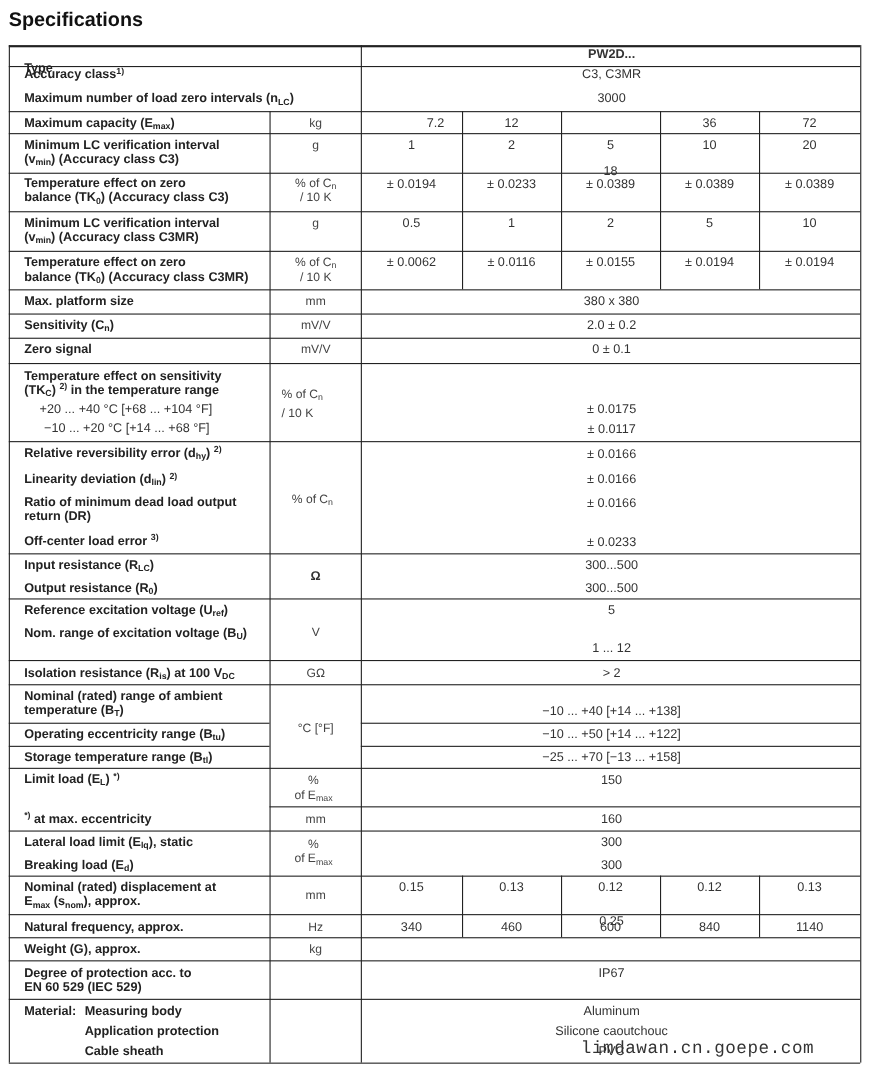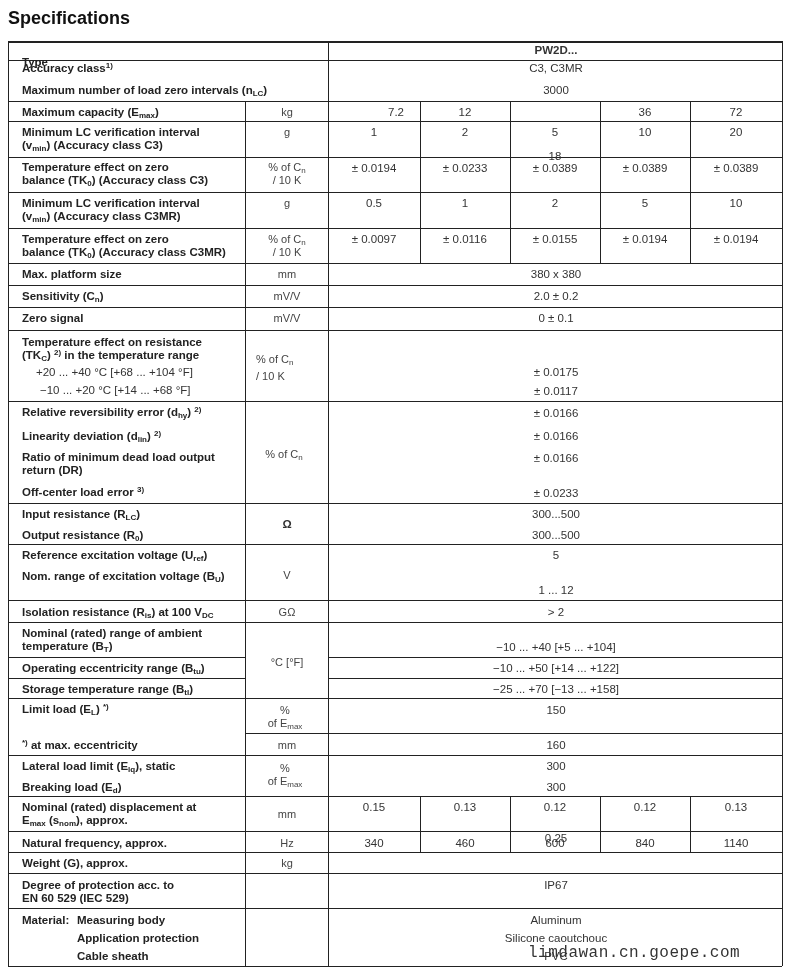--- a/index.html
+++ b/index.html
@@ -102,39 +102,39 @@
 <div class="t b" style="left:22px;top:197px"><span>Minimum LC verification interval</span><br><span>(v</span><sub>min</sub><span>) (Accuracy class C3MR)</span></div>
 <div class="t c u" style="left:287px;top:197px">g</div>
 <div class="t c" style="left: 374px; top: 197px;">0.5</div>
 <div class="t c" style="left: 465px; top: 197px;">1</div>
 <div class="t c" style="left: 555px; top: 197px;">2</div>
 <div class="t c" style="left: 645px; top: 197px;">5</div>
 <div class="t c" style="left: 736px; top: 197px;">10</div>
 
 <div class="t b" style="left:22px;top:233px"><span>Temperature effect on zero</span><br><span>balance (TK</span><sub>0</sub><span>) (Accuracy class C3MR)</span></div>
 <div class="t c u" style="left:287px;top:233px"><span>% of C</span><sub>n</sub><br><span>/ 10 K</span></div>
-<div class="t c" style="left: 374px; top: 233px;">± 0.0097</div>
+<div class="t c" style="left: 374px; top: 233px;">± 0.0062</div>
 <div class="t c" style="left: 465px; top: 233px;">± 0.0116</div>
 <div class="t c" style="left: 555px; top: 233px;">± 0.0155</div>
 <div class="t c" style="left: 645px; top: 233px;">± 0.0194</div>
 <div class="t c" style="left: 736px; top: 233px;">± 0.0194</div>
 
 <div class="t b" style="left:22px;top:268px">Max. platform size</div>
 <div class="t c u" style="left:287px;top:268px">mm</div>
 <div class="t c" style="left:556px;top:268px">380 x 380</div>
 
 <div class="t b" style="left:22px;top:290px"><span>Sensitivity (C</span><sub>n</sub><span>)</span></div>
 <div class="t c u" style="left:287px;top:290px">mV/V</div>
 <div class="t c" style="left:556px;top:290px">2.0 ± 0.2</div>
 
 <div class="t b" style="left:22px;top:312px">Zero signal</div>
 <div class="t c u" style="left:287px;top:312px">mV/V</div>
 <div class="t c" style="left:556px;top:312px">0 ± 0.1</div>
 
-<div class="t b" style="left:22px;top:336px"><span>Temperature effect on resistance</span><br><span>(TK</span><sub>C</sub><span>) </span><sup>2)</sup><span> in the temperature range</span></div>
+<div class="t b" style="left:22px;top:336px"><span>Temperature effect on sensitivity</span><br><span>(TK</span><sub>C</sub><span>) </span><sup>2)</sup><span> in the temperature range</span></div>
 <div class="t" style="left:36px;top:366px;color:#333">+20 ... +40 °C [+68 ... +104 °F]</div>
 <div class="t" style="left:40px;top:384px;color:#333">−10 ... +20 °C [+14 ... +68 °F]</div>
 <div class="t u" style="left:256px;top:351px;line-height:17px"><span>% of C</span><sub>n</sub><br><span>/ 10 K</span></div>
 <div class="t c" style="left:556px;top:366px">± 0.0175</div>
 <div class="t c" style="left:556px;top:385px">± 0.0117</div>
 
 <div class="t b" style="left:22px;top:406px"><span>Relative reversibility error (d</span><sub>hy</sub>) <sup>2)</sup></div>
 <div class="t b" style="left:22px;top:430px"><span>Linearity deviation (d</span><sub>lin</sub>) <sup>2)</sup></div>
 <div class="t b" style="left:22px;top:451px"><span>Ratio of minimum dead load output</span><br><span>return (DR)</span></div>
 <div class="t b" style="left:22px;top:486px"><span>Off-center load error </span><sup>3)</sup></div>
@@ -157,21 +157,21 @@
 <div class="t c" style="left:556px;top:584px">1 ... 12</div>
 
 <div class="t b" style="left:22px;top:606px"><span>Isolation resistance (R</span><sub>is</sub><span>) at 100 V</span><sub>DC</sub></div>
 <div class="t c u" style="left:287px;top:606px">GΩ</div>
 <div class="t c" style="left:556px;top:606px">&gt; 2</div>
 
 <div class="t b" style="left:22px;top:627px"><span>Nominal (rated) range of ambient</span><br><span>temperature (B</span><sub>T</sub>)</div>
 <div class="t b" style="left:22px;top:662px"><span>Operating eccentricity range (B</span><sub>tu</sub>)</div>
 <div class="t b" style="left:22px;top:683px"><span>Storage temperature range (B</span><sub>tl</sub>)</div>
 <div class="t c u" style="left:287px;top:656px">°C [°F]</div>
-<div class="t c" style="left:556px;top:641px">−10 ... +40 [+5 ... +104]</div>
+<div class="t c" style="left:556px;top:641px">−10 ... +40 [+14 ... +138]</div>
 <div class="t c" style="left:556px;top:662px">−10 ... +50 [+14 ... +122]</div>
 <div class="t c" style="left:556px;top:683px">−25 ... +70 [−13 ... +158]</div>
 
 <div class="t b" style="left:22px;top:703px"><span>Limit load (E</span><sub>L</sub><span>) </span><sup>*)</sup></div>
 <div class="t c u" style="left:285px;top:704px"><span>%</span><br><span>of E</span><sub>max</sub></div>
 <div class="t c" style="left:556px;top:704px">150</div>
 <div class="t b" style="left:22px;top:739px"><sup>*)</sup><span> at max. eccentricity</span></div>
 <div class="t c u" style="left:287px;top:739px">mm</div>
 <div class="t c" style="left:556px;top:739px">160</div>
 

